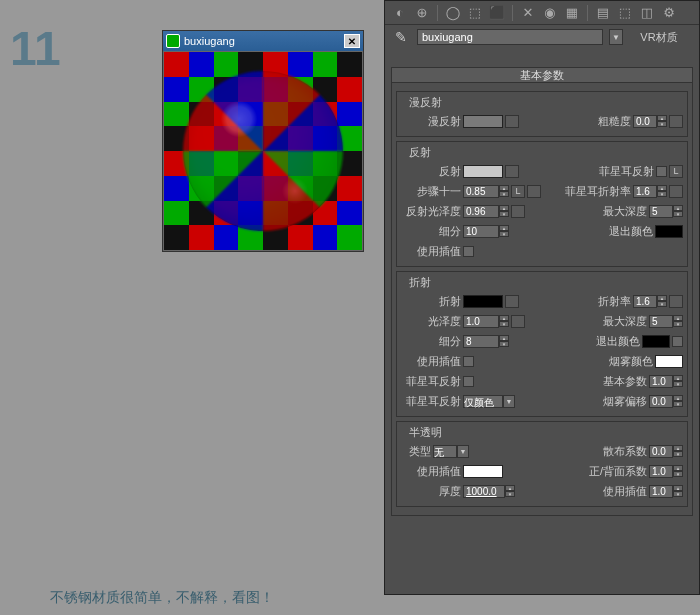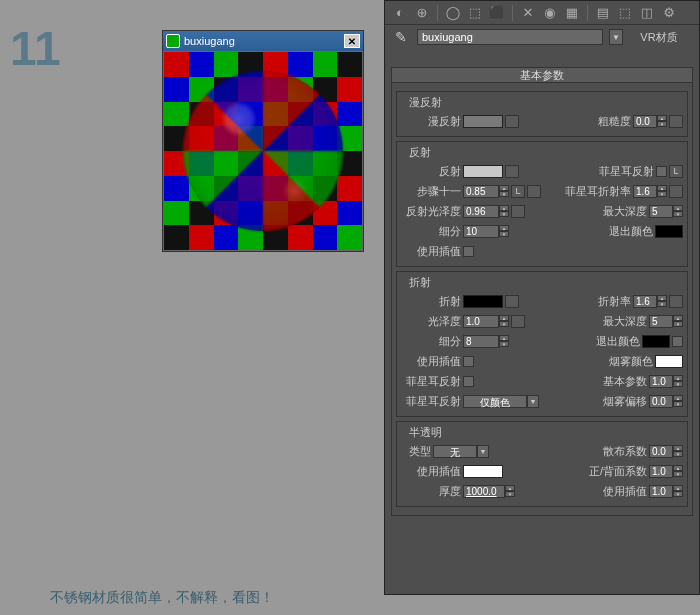--- a/index.html
+++ b/index.html
@@ -55,21 +55,21 @@
 .swatch{width:40px;height:13px;border:1px solid #222}
 .swatch.sm{width:28px}
 .spin{display:flex;align-items:center}
 .spin input{width:36px;height:13px;background:#686868;border:1px solid #333;color:#fff;font-size:10px;padding:0 2px}
 .spin.sm input{width:24px}
 .spin .arrows{display:flex;flex-direction:column;width:10px}
 .spin .arrows span{height:6px;background:#666;border:1px solid #333;font-size:5px;line-height:4px;text-align:center;color:#ccc}
 .chk{width:11px;height:11px;background:#686868;border:1px solid #333;display:inline-flex;align-items:center;justify-content:center;font-size:8px;color:#ddd}
 .mbtn{width:14px;height:13px;background:#5a5a5a;border:1px solid #333;font-size:9px;text-align:center;line-height:11px;color:#ccc}
 .dd-sel{display:flex;align-items:center}
-.dd-sel .val{background:#686868;border:1px solid #333;height:13px;padding:0 16px;font-size:10px;color:#fff;min-width:40px}
+.dd-sel .val{background:#686868;border:1px solid #333;height:13px;padding:0 0;font-size:10px;color:#fff;min-width:40px}
 .dd-sel .ar{width:12px;height:13px;background:#666;border:1px solid #333;font-size:7px;text-align:center;line-height:11px}
 .spacer{flex:1}
 </style>
 </head>
 <body>
 
 <div class="step-label">
   <div class="step-num">11</div>
 </div>
 

